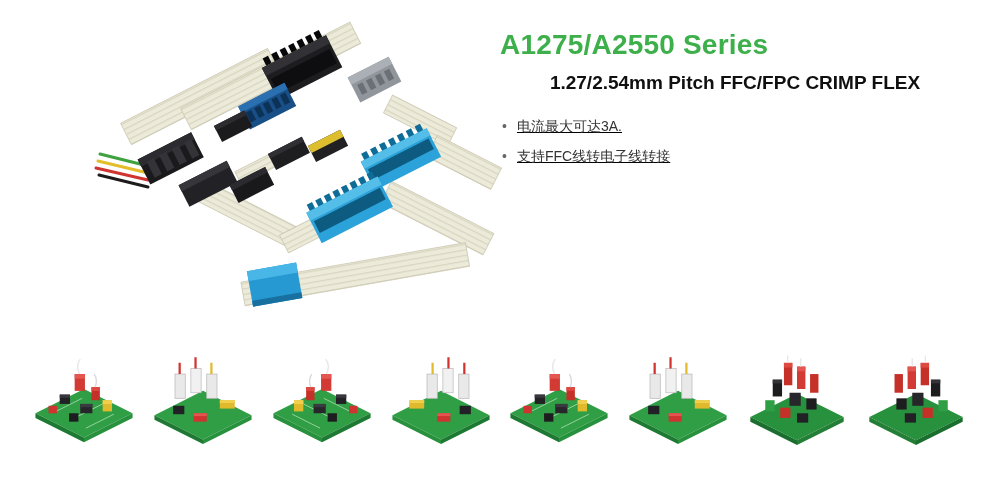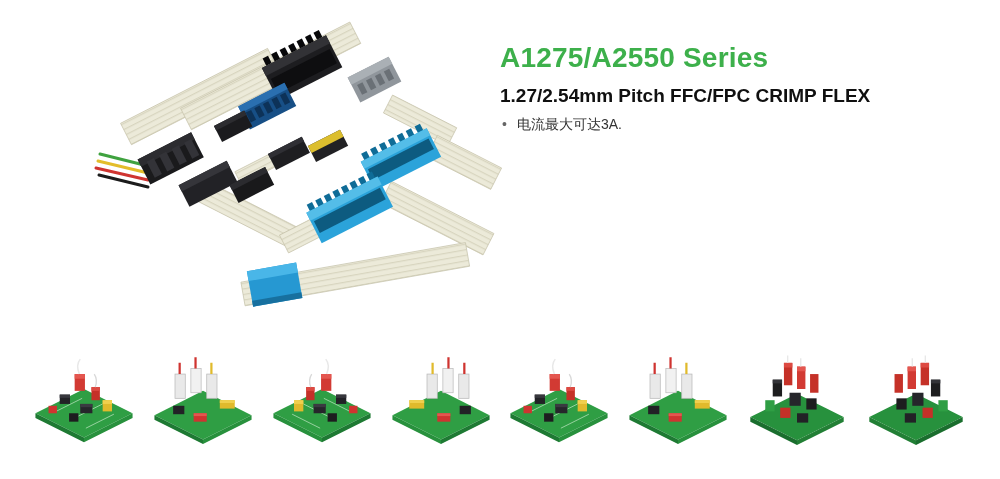--- a/index.html
+++ b/index.html
@@ -8,30 +8,30 @@
     background:#ffffff;
     font-family:"Liberation Sans", sans-serif;
     overflow:hidden;
   }
   .page { position:relative; width:1000px; height:479px; background:#ffffff; }
 
   
   .hero { position:absolute; left:38px; top:6px; width:470px; height:322px; }
 
   
-  .info { position:absolute; left:500px; top:43px; width:470px; }
+  .info { position:absolute; left:500px; top:30px; width:470px; }
   .title {
     margin:0; font-size:28px; line-height:1.1;
     font-weight:700; color:#3db04b; letter-spacing:0.2px;
   }
   .subtitle {
     margin:11px 0 0; font-size:19px; line-height:1.2;
-    font-weight:700; color:#101010;
-  }
-  .features { margin:8px 0 0; padding:0; list-style:none; }
+    font-weight:700; color:#101010;text-align:center;
+  }
+  .features { margin:23px 0 0; padding:0; list-style:none;text-decoration:underline; }
   .features li {
     position:relative; padding-left:17px;
     font-size:14px; color:#333333; margin-bottom:12px;
   }
   .features li::before {
     content:"•"; position:absolute; left:2px; top:0; color:#666666;
   }
 
   
   .gallery {
@@ -266,20 +266,21 @@
         <rect x="0" y="12" width="50" height="6" fill="#17709f"></rect>
       </g>
     </svg>
   </div>
 
   <div class="info">
     <h1 class="title">A1275/A2550 Series</h1>
     <h2 class="subtitle">1.27/2.54mm Pitch FFC/FPC CRIMP FLEX</h2>
     <ul class="features">
       <li>电流最大可达3A.</li>
+      <li>支持FFC线转电子线转接</li>
     </ul>
   </div>
 
   <div class="gallery">
     <div class="thumb">
         <svg viewBox="0 0 120 110">
           <use href="#pcbA"></use>
         </svg>
       </div>
     <div class="thumb">

